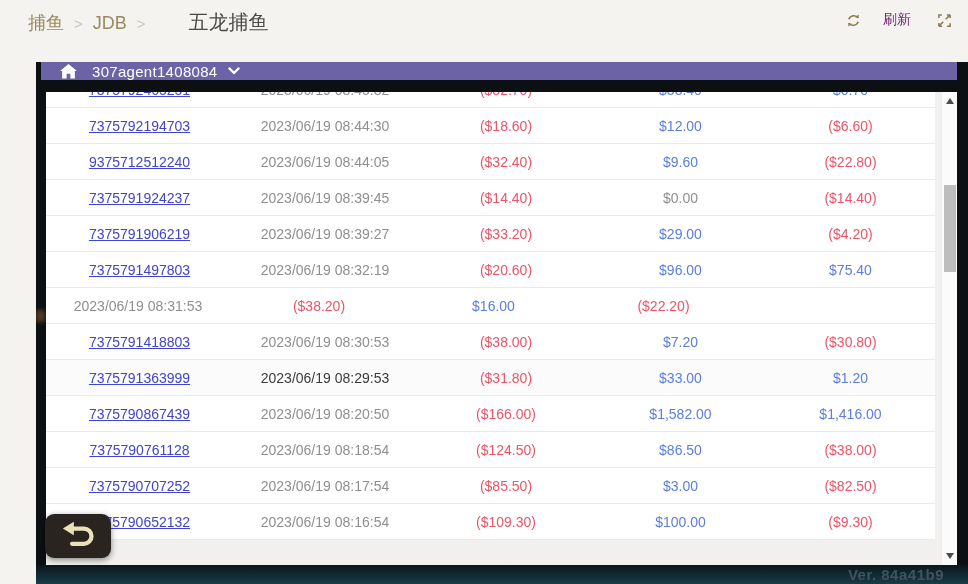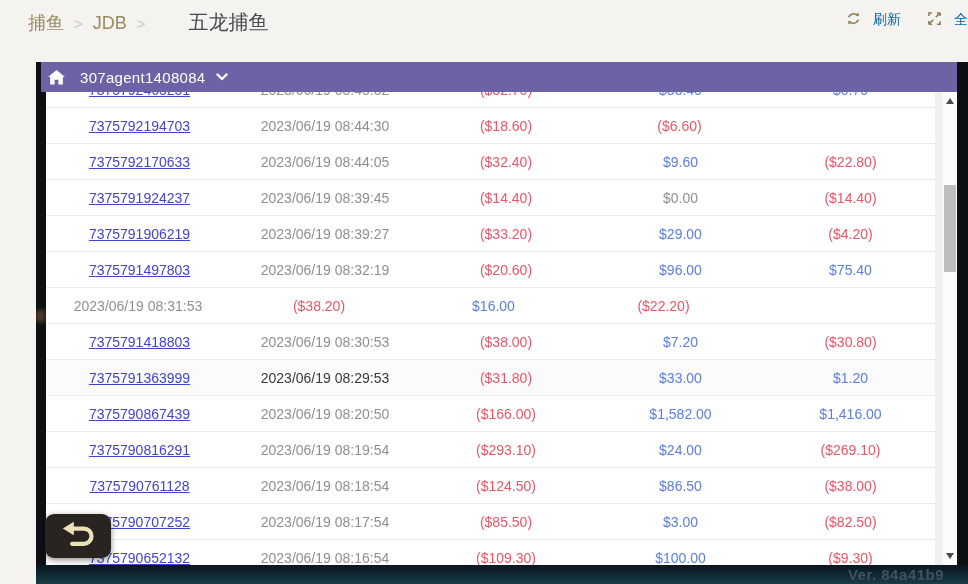--- a/index.html
+++ b/index.html
@@ -10,21 +10,21 @@
     position:relative;
   }
 
   
   .topbar { position:absolute; top:0; left:0; width:778px; height:62px; }
   .breadcrumb { position:absolute; left:28px; top:9px; display:flex; align-items:baseline; gap:10px; }
   .crumb-link { color:#9a8a5e; font-size:18px; text-decoration:none; cursor:pointer; }
   .crumb-sep  { color:#c8c4bb; font-size:15px; }
   .crumb-current { color:#4a4a48; font-size:20px;margin-left:33px; }
   .top-actions { position:absolute; left:846px; top:11px; display:flex; align-items:center; gap:26px; white-space:nowrap; }
-  .action-btn { display:flex; align-items:flex-start; gap:12px; color:#0369a1; font-size:14px; cursor:pointer; }
+  .action-btn { display:flex; align-items:center; gap:22px; color:#701a75; font-size:14px; cursor:pointer; }
   .action-btn svg { display:block; }
 
   
   .backdrop {
     position:absolute; left:36px; top:62px; width:932px; height:522px;
     background:#0c1013; overflow:hidden;
   }
   .backdrop .smudge {
     position:absolute; left:0px; top:248px; width:9px; height:12px;
     background:#6b4a2a; filter:blur(2px); opacity:.75;
@@ -33,22 +33,22 @@
     position:absolute; left:0; bottom:0; width:932px; height:19px;
     background:linear-gradient(180deg,#0a171c 0%,#133039 70%,#1a3d45 100%);
     text-align:right; line-height:19px; padding-right:24px;
   }
   .version-text {
     color:#3e5460; font-size:15px; font-weight:700; letter-spacing:.5px;
   }
 
   
   .panel-header {
-    position:absolute; left:41px; top:62px; width:916px; height:30px;
-    background:#6c63a6; display:flex; align-items:center; padding-left:7px;
+    position:absolute; left:41px; top:62px; width:916px; height:18px;
+    background:#6c63a6; display:flex; align-items:center; padding-left:19px;
     color:#ffffff;
   }
   .panel-header .home { margin-right:15px; display:flex; cursor:pointer; }
   .agent-name { font-size:15px; letter-spacing:.3px; }
   .panel-header .chev { margin-left:11px; display:flex; cursor:pointer; }
 
   .panel-content {
     position:absolute; left:46px; top:92px; width:911px; height:473px;
     background:#f1f0ef; overflow:hidden;
   }
@@ -161,24 +161,25 @@
           <div class="t-cell c-id"><span class="id-link">7375792465251</span></div>
           <div class="t-cell c-time"><span class="time-val">2023/06/19 08:45:32</span></div>
           <div class="t-cell c-a1"><span class="amt-neg">($32.70)</span></div>
           <div class="t-cell c-a2"><span class="amt-pos">$33.40</span></div>
           <div class="t-cell c-a3"><span class="amt-pos">$0.70</span></div>
         </div>
         <div class="t-row">
           <div class="t-cell c-id"><span class="id-link">7375792194703</span></div>
           <div class="t-cell c-time"><span class="time-val">2023/06/19 08:44:30</span></div>
           <div class="t-cell c-a1"><span class="amt-neg">($18.60)</span></div>
+          <div class="t-cell c-a2"><span class="amt-pos">$12.00</span></div>
           <div class="t-cell c-a3"><span class="amt-neg">($6.60)</span></div>
         </div>
         <div class="t-row">
-          <div class="t-cell c-id"><span class="id-link">7375792170633</span></div>
+          <div class="t-cell c-id"><span class="id-link">9375712512240</span></div>
           <div class="t-cell c-time"><span class="time-val">2023/06/19 08:44:05</span></div>
           <div class="t-cell c-a1"><span class="amt-neg">($32.40)</span></div>
           <div class="t-cell c-a2"><span class="amt-pos">$9.60</span></div>
           <div class="t-cell c-a3"><span class="amt-neg">($22.80)</span></div>
         </div>
         <div class="t-row">
           <div class="t-cell c-id"><span class="id-link">7375791924237</span></div>
           <div class="t-cell c-time"><span class="time-val">2023/06/19 08:39:45</span></div>
           <div class="t-cell c-a1"><span class="amt-neg">($14.40)</span></div>
           <div class="t-cell c-a2"><span class="amt-zero">$0.00</span></div>
@@ -217,27 +218,20 @@
           <div class="t-cell c-a1"><span class="amt-neg">($31.80)</span></div>
           <div class="t-cell c-a2"><span class="amt-pos">$33.00</span></div>
           <div class="t-cell c-a3"><span class="amt-pos">$1.20</span></div>
         </div>
         <div class="t-row">
           <div class="t-cell c-id"><span class="id-link">7375790867439</span></div>
           <div class="t-cell c-time"><span class="time-val">2023/06/19 08:20:50</span></div>
           <div class="t-cell c-a1"><span class="amt-neg">($166.00)</span></div>
           <div class="t-cell c-a2"><span class="amt-pos">$1,582.00</span></div>
           <div class="t-cell c-a3"><span class="amt-pos">$1,416.00</span></div>
-        </div>
-        <div class="t-row">
-          <div class="t-cell c-id"><span class="id-link">7375790816291</span></div>
-          <div class="t-cell c-time"><span class="time-val">2023/06/19 08:19:54</span></div>
-          <div class="t-cell c-a1"><span class="amt-neg">($293.10)</span></div>
-          <div class="t-cell c-a2"><span class="amt-pos">$24.00</span></div>
-          <div class="t-cell c-a3"><span class="amt-neg">($269.10)</span></div>
         </div>
         <div class="t-row">
           <div class="t-cell c-id"><span class="id-link">7375790761128</span></div>
           <div class="t-cell c-time"><span class="time-val">2023/06/19 08:18:54</span></div>
           <div class="t-cell c-a1"><span class="amt-neg">($124.50)</span></div>
           <div class="t-cell c-a2"><span class="amt-pos">$86.50</span></div>
           <div class="t-cell c-a3"><span class="amt-neg">($38.00)</span></div>
         </div>
         <div class="t-row">
           <div class="t-cell c-id"><span class="id-link">7375790707252</span></div>

